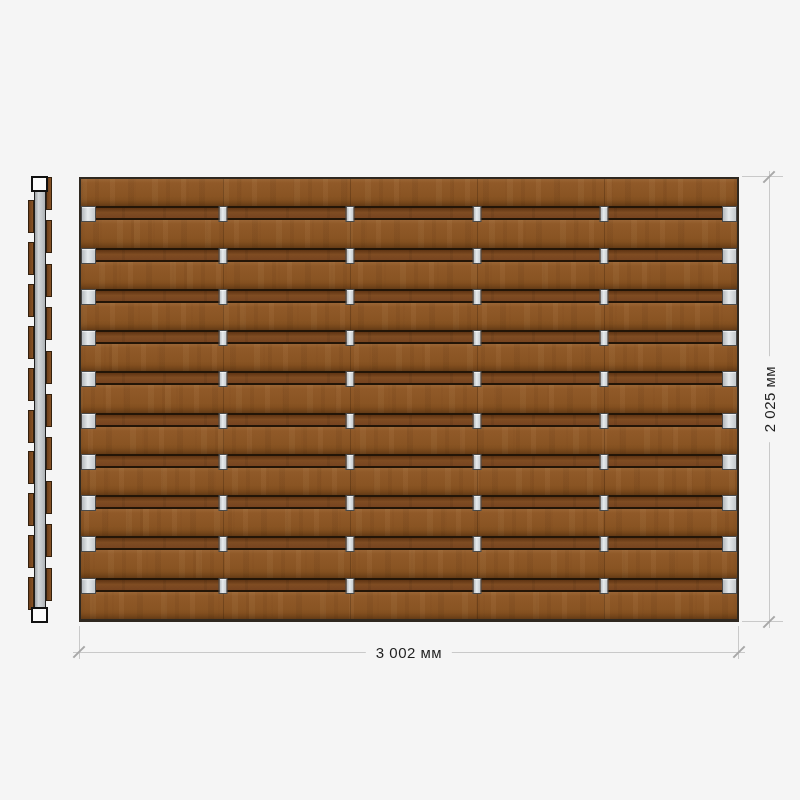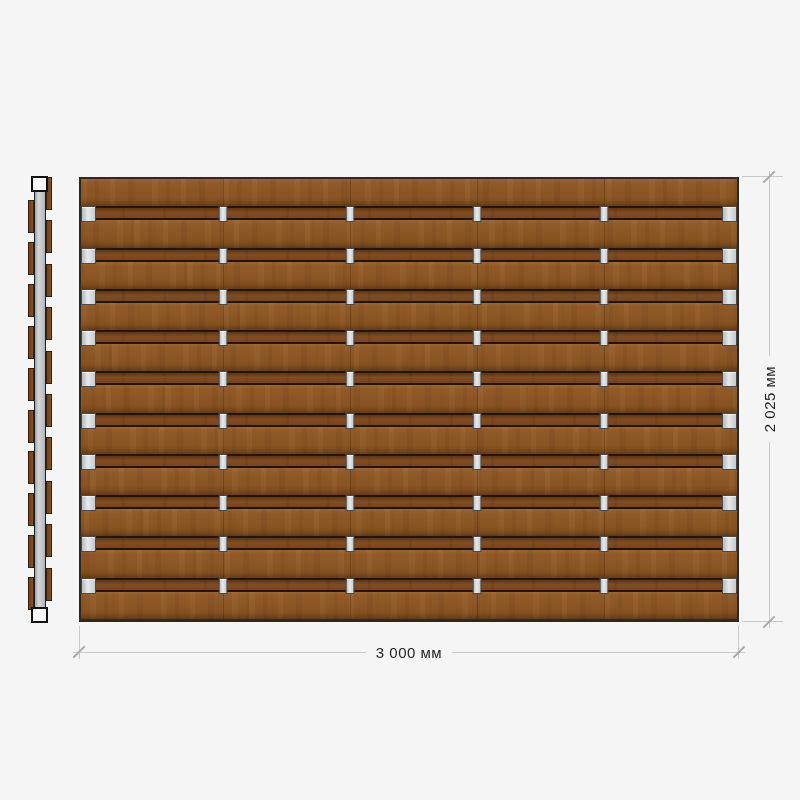--- a/index.html
+++ b/index.html
@@ -209,21 +209,21 @@
       <div class="seam" style="left: 41%;"></div>
       <div class="seam" style="left: 60.4%;"></div>
       <div class="seam" style="left: 79.7%;"></div>
     </div>
 
   <div class="dim-v-line" style="left:79px;top:626px;height:33px;"></div>
   <div class="dim-v-line" style="left:738px;top:626px;height:33px;"></div>
   <div class="dim-h-line" style="left:73px;top:652px;width:672px;"></div>
   <div class="dim-tick" style="left:79px;top:652px;"></div>
   <div class="dim-tick" style="left:739px;top:652px;"></div>
-  <div class="dim-label" style="left:409px;top:652px;">3 000 мм</div>
+  <div class="dim-label" style="left:409px;top:652px;">3 002 мм</div>
 
   <div class="dim-h-line" style="left:742px;top:176px;width:41px;"></div>
   <div class="dim-h-line" style="left:742px;top:621px;width:41px;"></div>
   <div class="dim-v-line" style="left:769px;top:171px;height:457px;"></div>
   <div class="dim-tick" style="left:769px;top:177px;"></div>
   <div class="dim-tick" style="left:769px;top:622px;"></div>
   <div class="dim-label vertical" style="left:769px;top:399px;">2 025 мм</div>
 
 </div>
 

